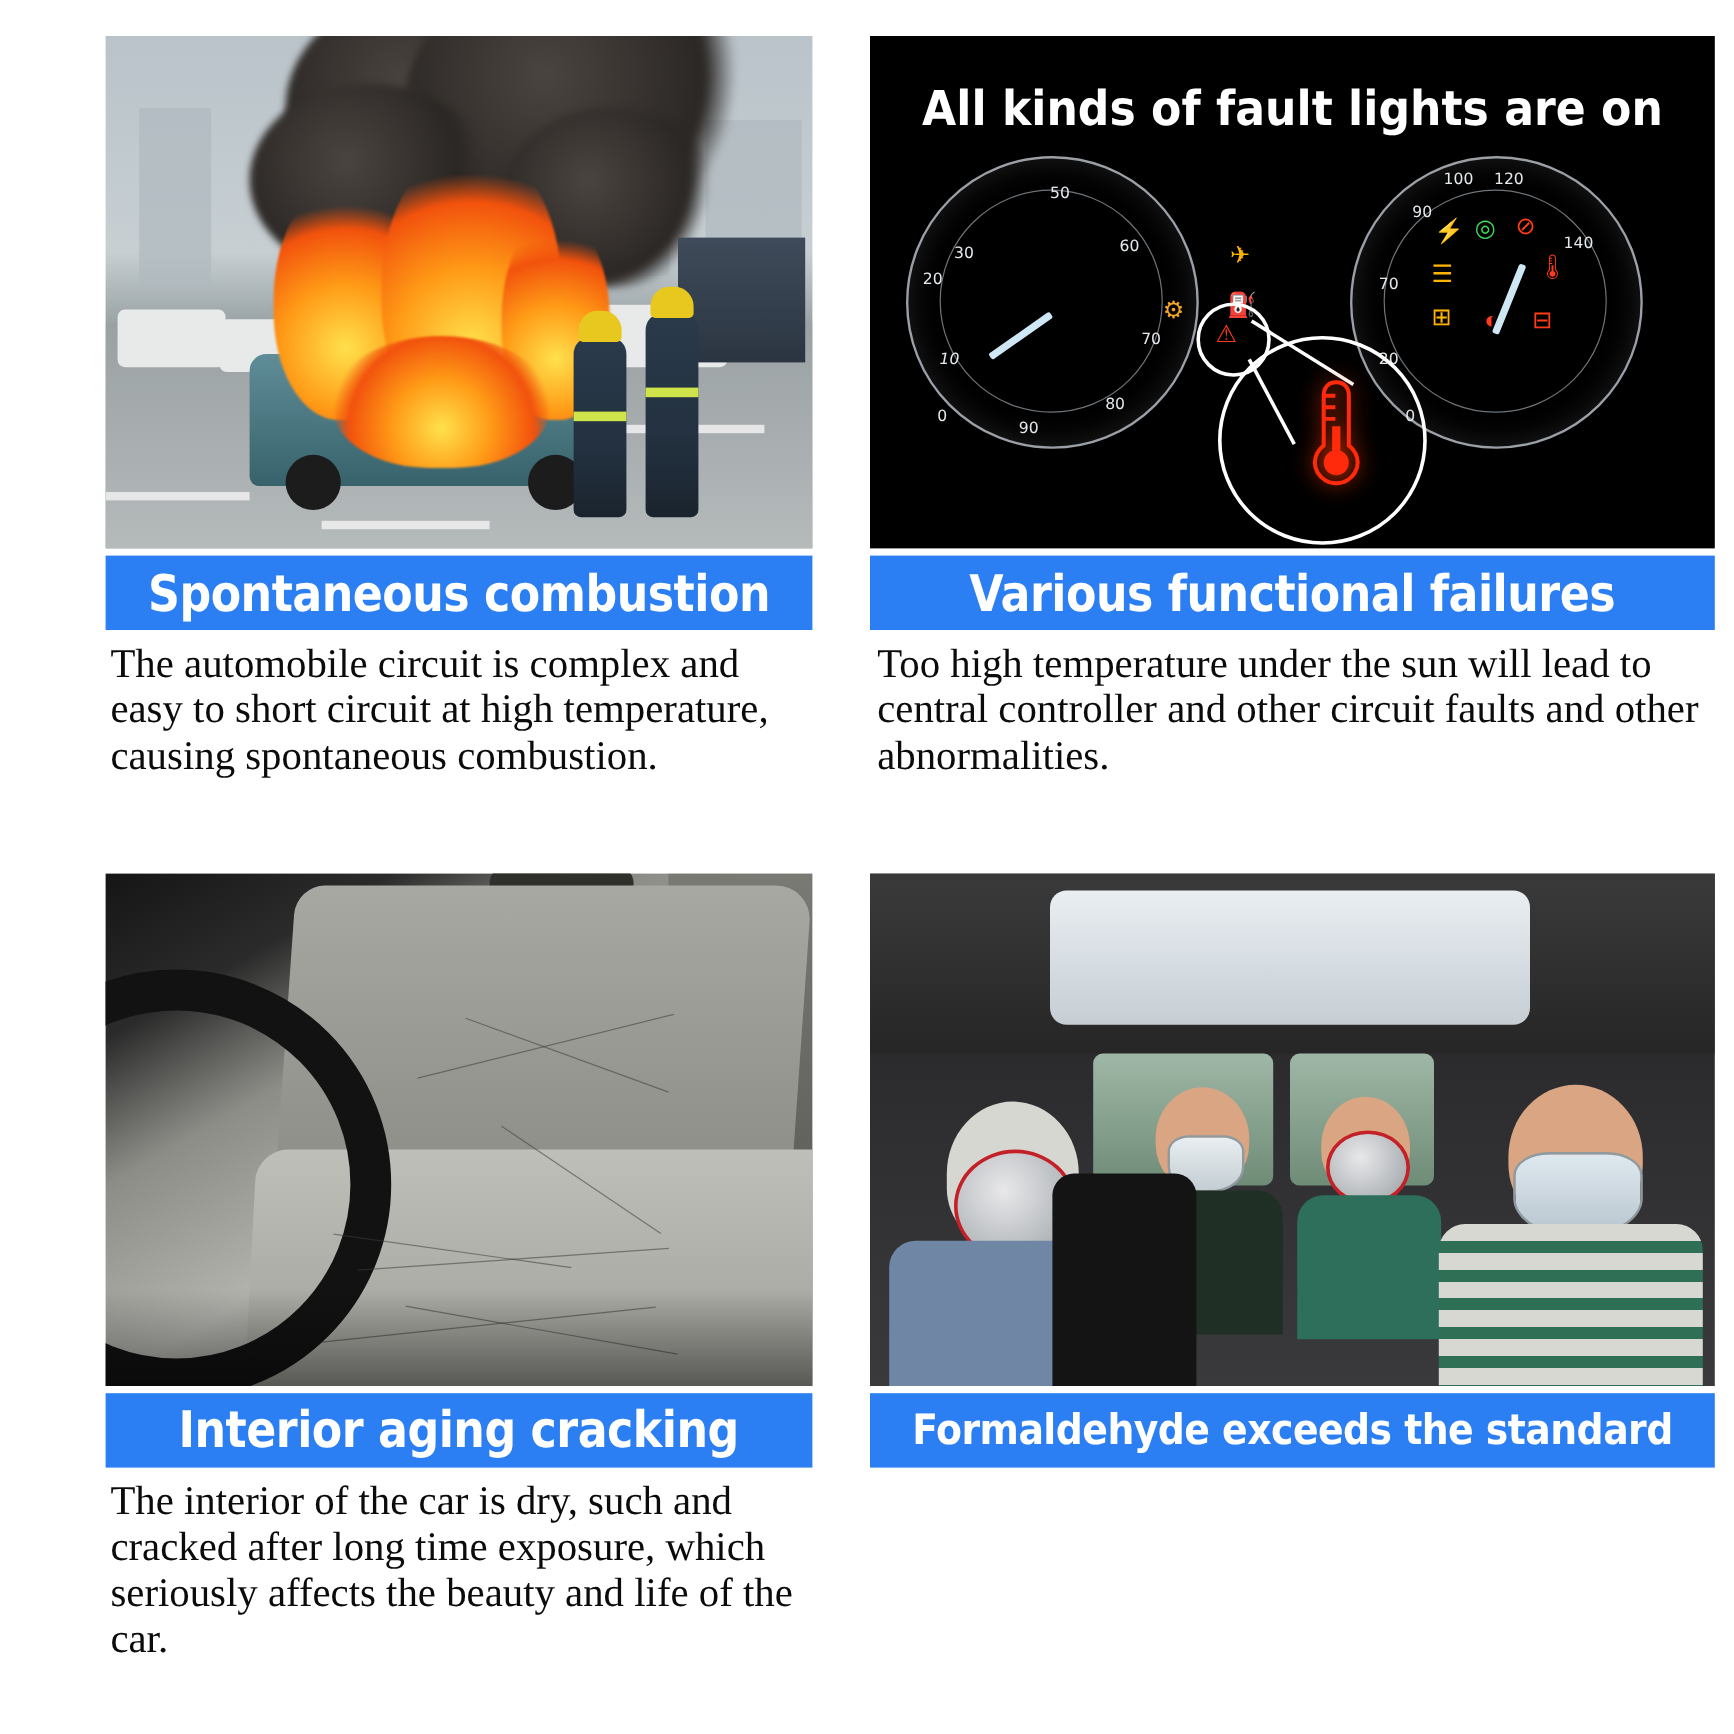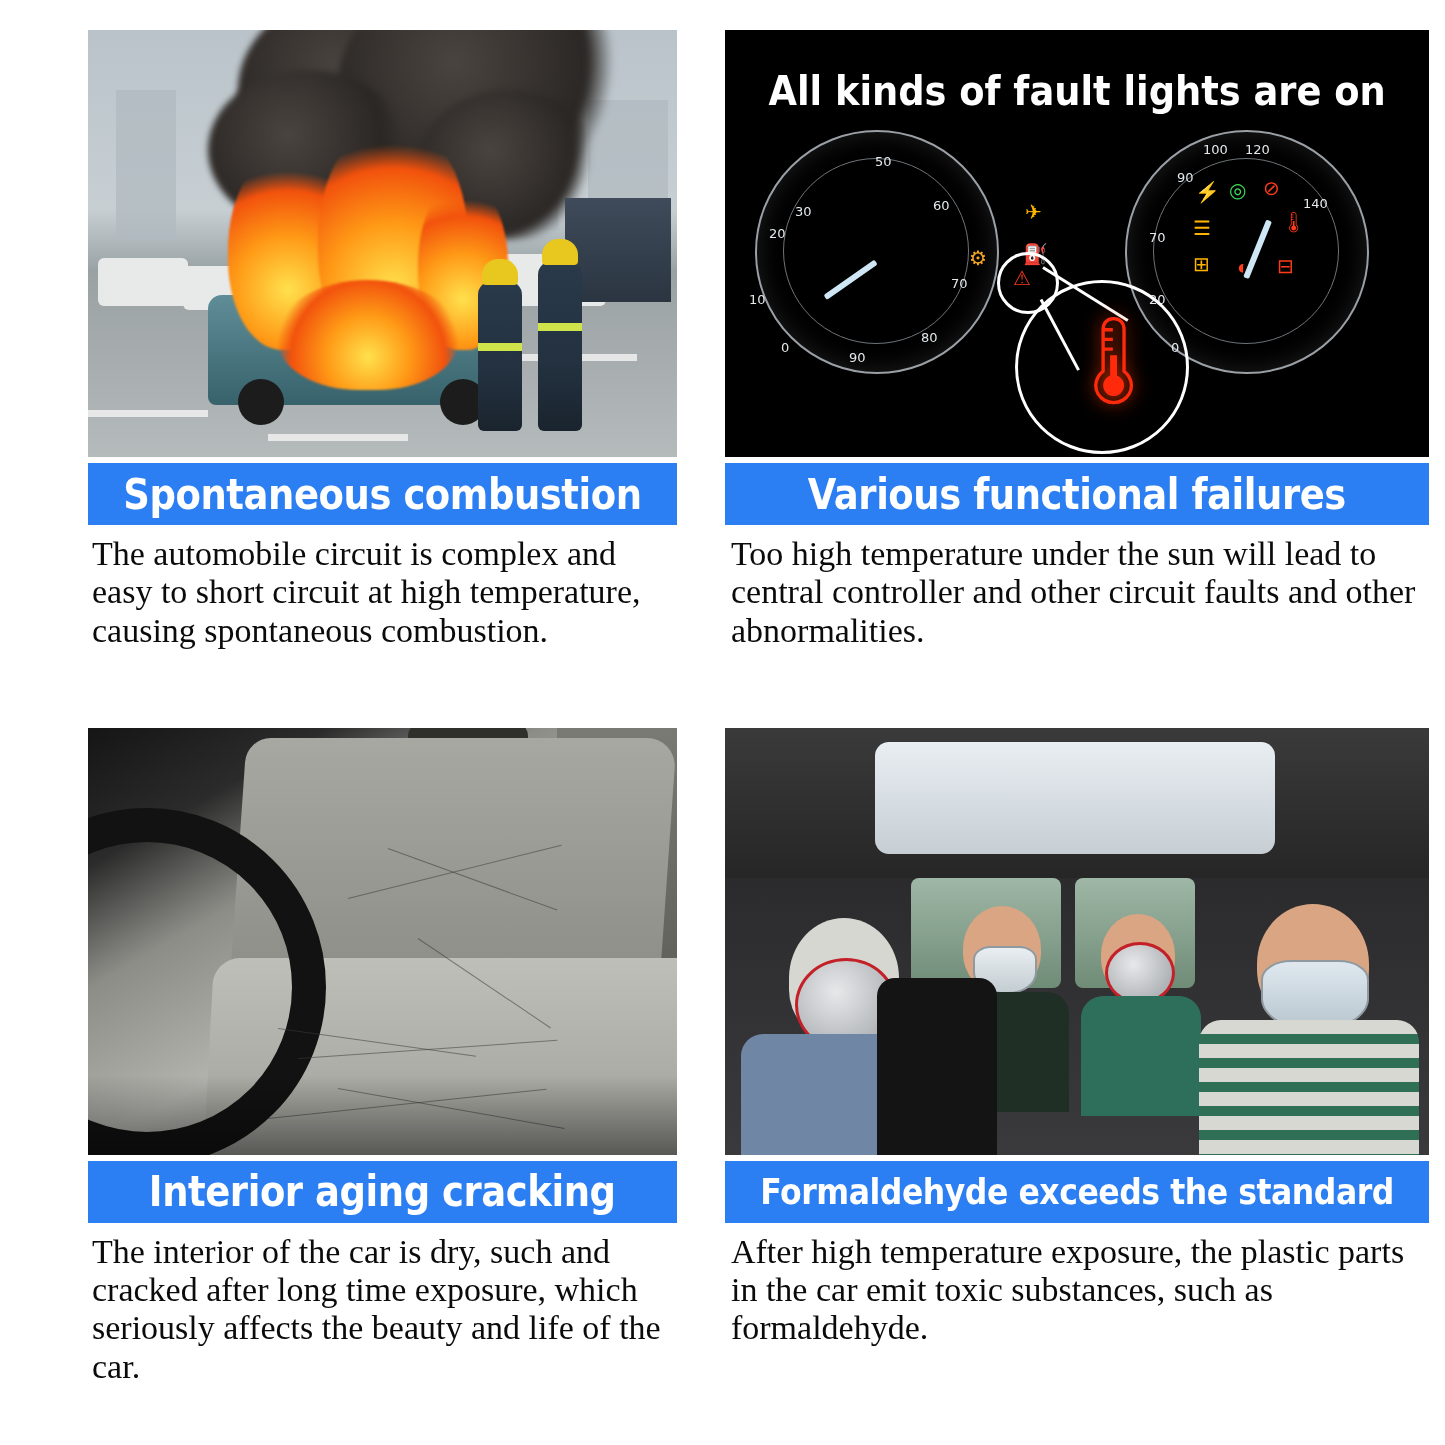--- a/index.html
+++ b/index.html
@@ -300,21 +300,21 @@
   </div>
 
   <div class="cell right">
     <div class="photo p2">
       <div class="title">All kinds of fault lights are on</div>
 
       <div class="dial" style="left:30px;top:100px;width:240px;height:240px;"></div>
       <div class="dialInner" style="left:58px;top:128px;width:184px;height:184px;"></div>
       <div class="num" style="left:70px;top:150px;margin-top:24px;">30</div>
       <div class="num" style="left:44px;top:196px;">20</div>
-      <div class="num" style="left:24px;top:262px;">10</div>
+      <div class="num" style="left:58px;top:262px;font-style:italic;">10</div>
       <div class="num" style="left:56px;top:310px;">0</div>
       <div class="num" style="left:150px;top:124px;">50</div>
       <div class="num" style="left:208px;top:168px;">60</div>
       <div class="num" style="left:226px;top:246px;">70</div>
       <div class="num" style="left:196px;top:300px;">80</div>
       <div class="num" style="left:124px;top:320px;">90</div>
       <div class="needle" style="left:148px;top:170px;width:6px;height:62px;transform:rotate(-125deg);"></div>
 
       <div class="dial" style="left:400px;top:100px;width:240px;height:240px;"></div>
       <div class="dialInner" style="left:428px;top:128px;width:184px;height:184px;"></div>
@@ -406,16 +406,15 @@
         <div class="mask" style="left:62px;top:56px;width:104px;height:66px;background:linear-gradient(to bottom,#dfe8ef,#b8c6cf);"></div>
         <div class="body" style="left:0;top:116px;width:220px;height:136px;background:repeating-linear-gradient(to bottom,#d8d8d2 0 14px,#2f6f56 14px 24px);"></div>
       </div>
 
       <div class="seatFront" style="left:152px;top:250px;width:120px;height:180px;"></div>
     </div>
 
     <div class="banner small">
       <span>Formaldehyde exceeds the standard</span>
     </div>
-    <div class="caption">After high temperature exposure, the plastic parts in the car emit toxic substances, such as formaldehyde.</div>
   </div>
 
 </div>
 
 </body></html>

